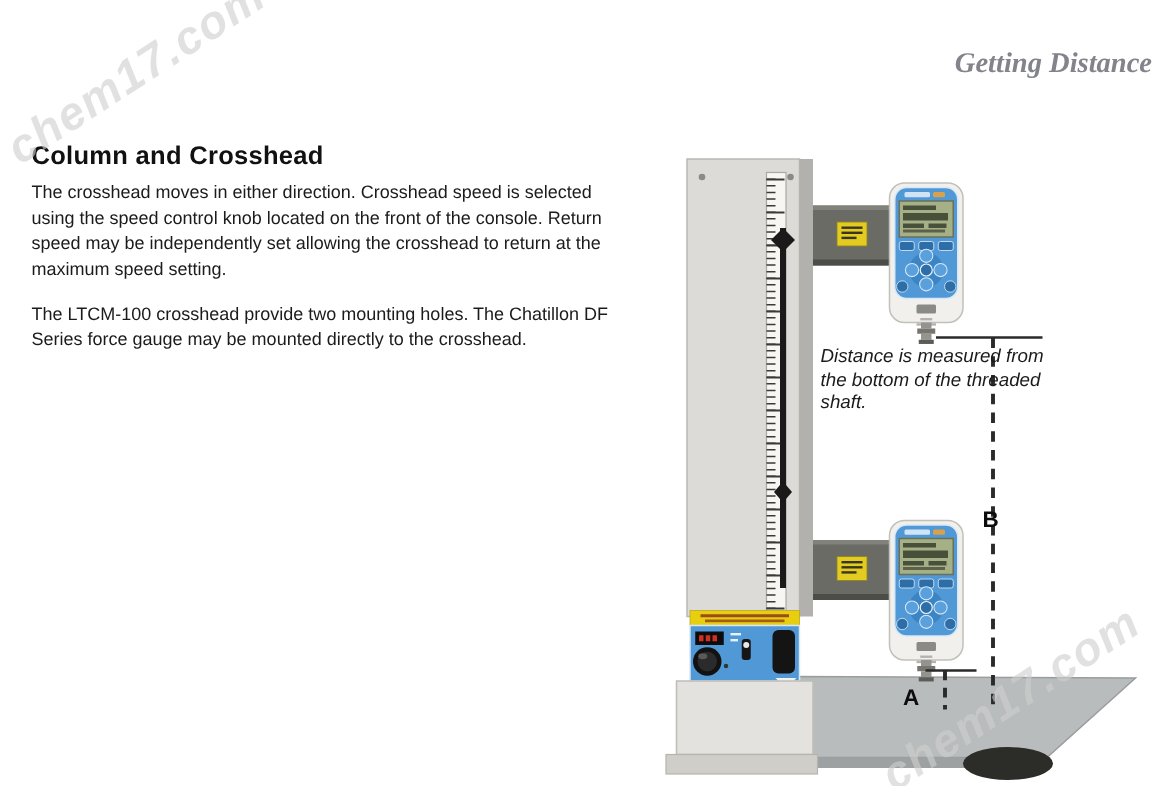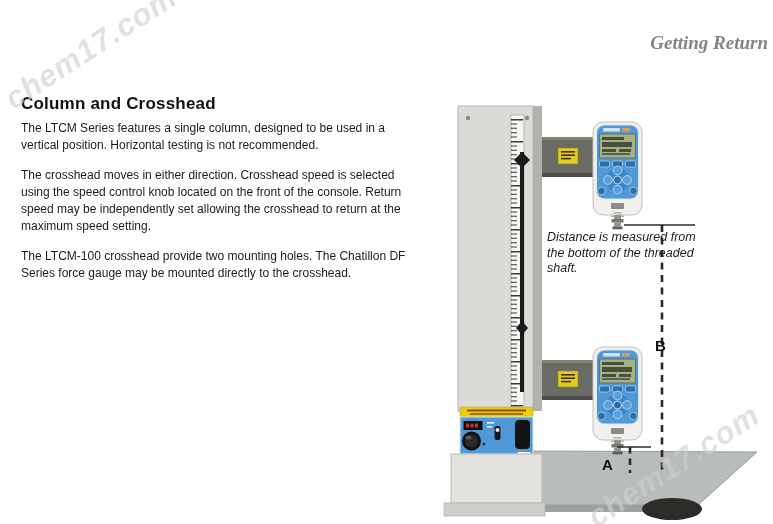--- a/index.html
+++ b/index.html
@@ -29,28 +29,27 @@
   .wm-bottomright{left:575px;top:448px;}
   svg text{font-family:"Liberation Sans",sans-serif;}
   .cap{font-style:italic;font-size:12.5px;fill:#1b1b1b;}
   .dimlabel{font-weight:bold;font-size:15px;fill:#0d0d0d;}
 </style>
 </head>
 <body>
 
 <div class="page">
 
-  <div class="header-title">Getting Return</div>
+  <div class="header-title">Getting Distance</div>
 
   <div class="watermark wm-topleft">chem17.com</div>
   <div class="watermark wm-bottomright">chem17.com</div>
 
   <div class="article">
     <h1>Column and Crosshead</h1>
-    <p>The LTCM Series features a single column, designed to be used in a vertical position.  Horizontal testing is not recommended.</p>
     <p>The crosshead moves in either direction.  Crosshead speed is selected using the speed control knob located on the front of the console.  Return speed may be independently set allowing the crosshead to return at the maximum speed setting.</p>
     <p>The LTCM-100 crosshead provide two mounting holes.  The Chatillon DF Series force gauge may be mounted directly to the crosshead.</p>
   </div>
 
   <div class="figure">
     <svg width="343" height="449" viewBox="0 0 343 449">
 
       <g>
         <polygon points="100,376 327,377 268,430 20,430" fill="#b9bcbc" stroke="#9a9d9d" stroke-width="1"></polygon>
         <polygon points="268,430 20,430 20,437 262,437" fill="#9ea1a1"></polygon>

